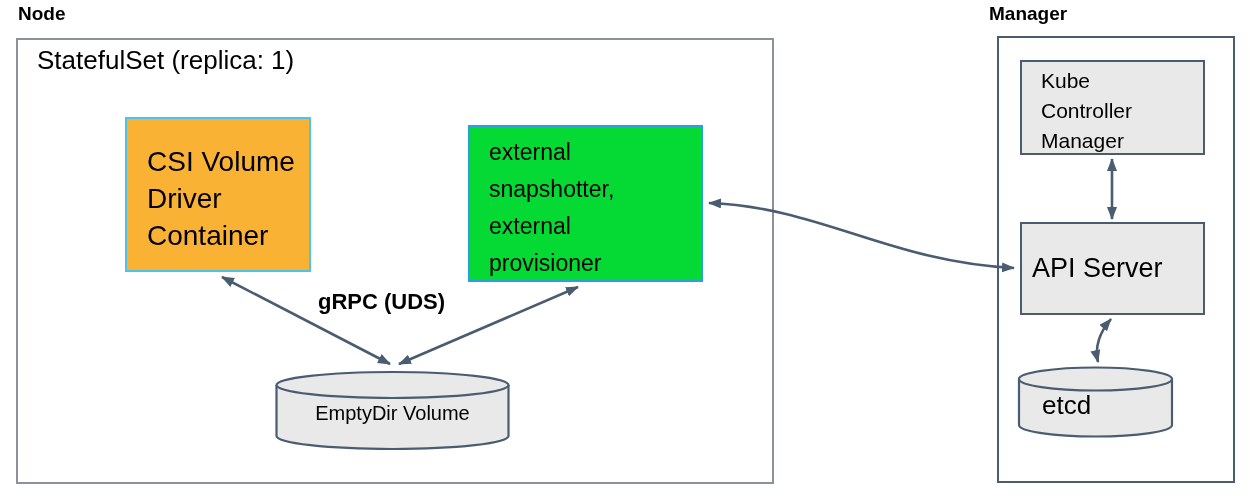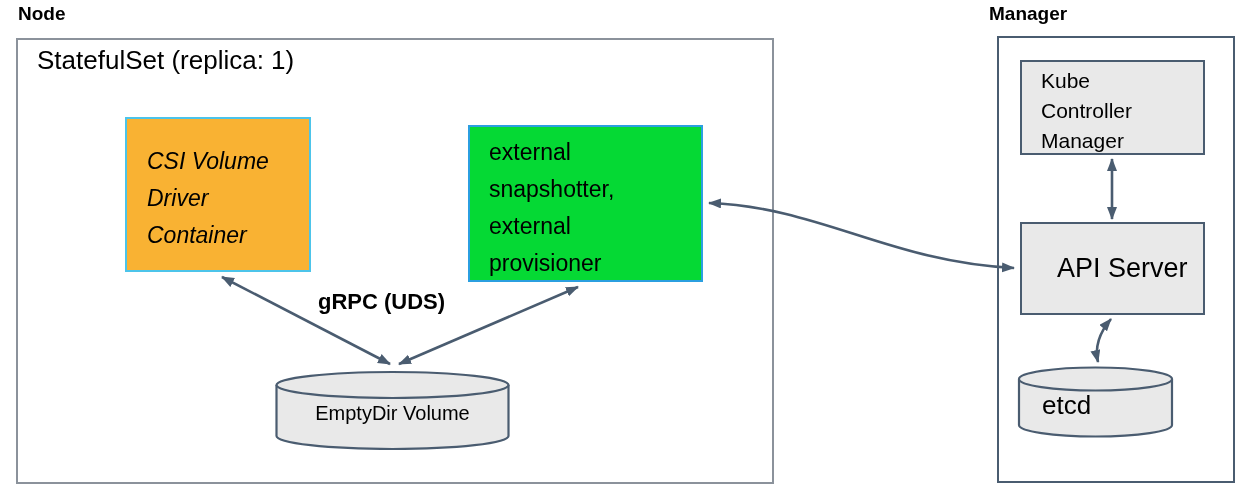--- a/index.html
+++ b/index.html
@@ -11,26 +11,26 @@
   *{margin:0;padding:0;box-sizing:border-box;}
   body{font-family:"Liberation Sans",sans-serif;background:#ffffff;}
   .canvas{position:relative;width:1250px;height:496px;background:#ffffff;overflow:hidden;}
   .abs{position:absolute;}
   .group-label{font-size:19px;font-weight:700;color:#000;}
   .outline-box{border:2px solid var(--node-border);background:transparent;}
   .outline-box.dark{border-color:var(--dark-border);}
   .ss-title{font-size:26px;color:#000;white-space:nowrap;margin-left:10px;}
   .fill-box{border:2px solid;white-space:pre-line;color:#000;}
   .csi-box{background:var(--csi-fill);border-color:var(--csi-border);
-    font-size:23px;line-height:37px;padding:24px 11px 0 20px;font-style:italic;}
+    font-size:28px;line-height:37px;padding:24px 11px 0 20px;}
   .sidecar-box{background:var(--sidecar-fill);border-color:var(--sidecar-border);
     font-size:23px;line-height:37px;padding:7px 0 12px 19px;}
   .gray-box{background:var(--gray-fill);border-color:var(--dark-border);color:#000;}
   .kcm-box{font-size:21px;line-height:30px;padding:4px 0 0 19px;white-space:pre-line;}
-  .api-box{font-size:27px;display:flex;align-items:center;padding-left:35px;}
+  .api-box{font-size:27px;display:flex;align-items:center;padding-left:10px;}
   .grpc-label{font-size:22px;font-weight:700;color:#000;white-space:nowrap;}
   .cyl-label{color:#000;}
   .emptydir-label{font-size:20px;width:100%;text-align:center;}
   .etcd-label{font-size:26px;}
   svg{display:block;}
   .arrow{stroke:var(--arrow);stroke-width:2.6;fill:none;}
   .cyl-body{fill:var(--gray-fill);stroke:var(--dark-border);stroke-width:2.2;}
 </style>
 </head>
 <body>

